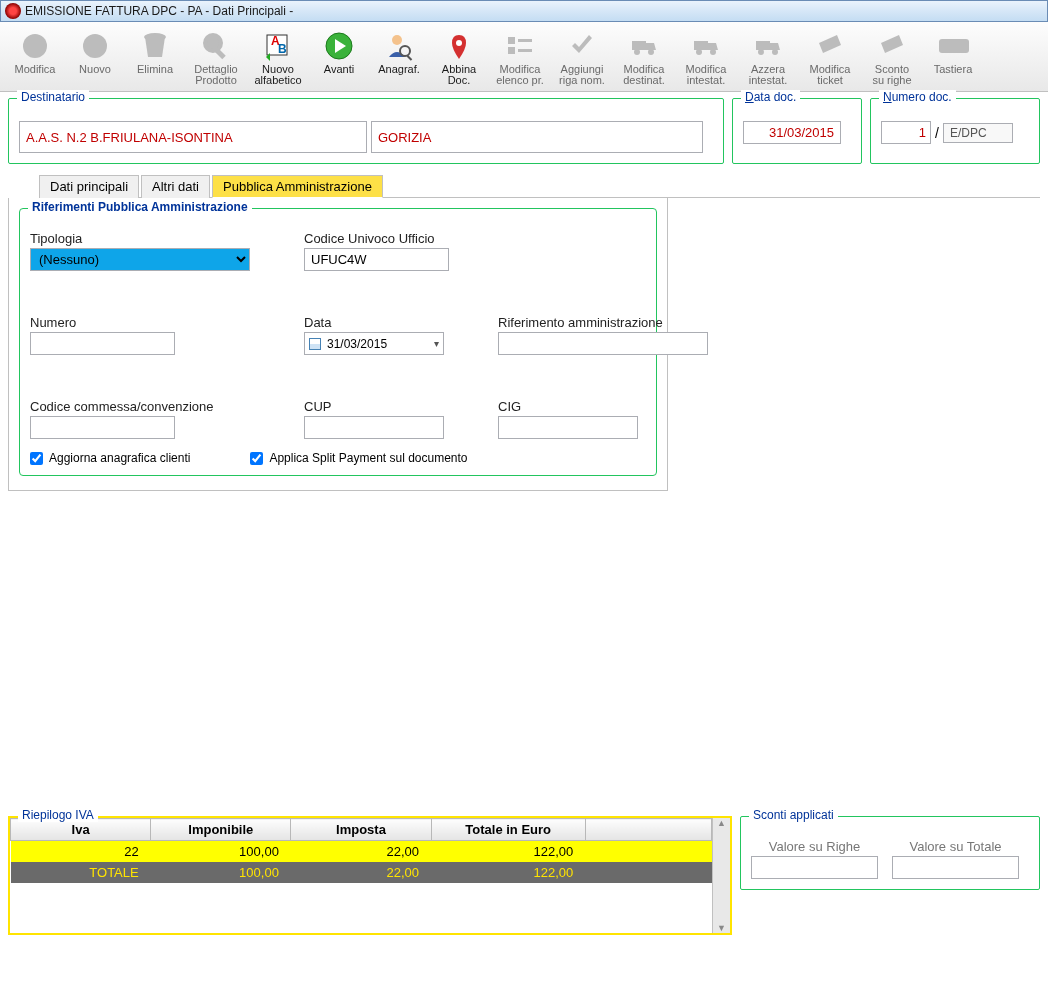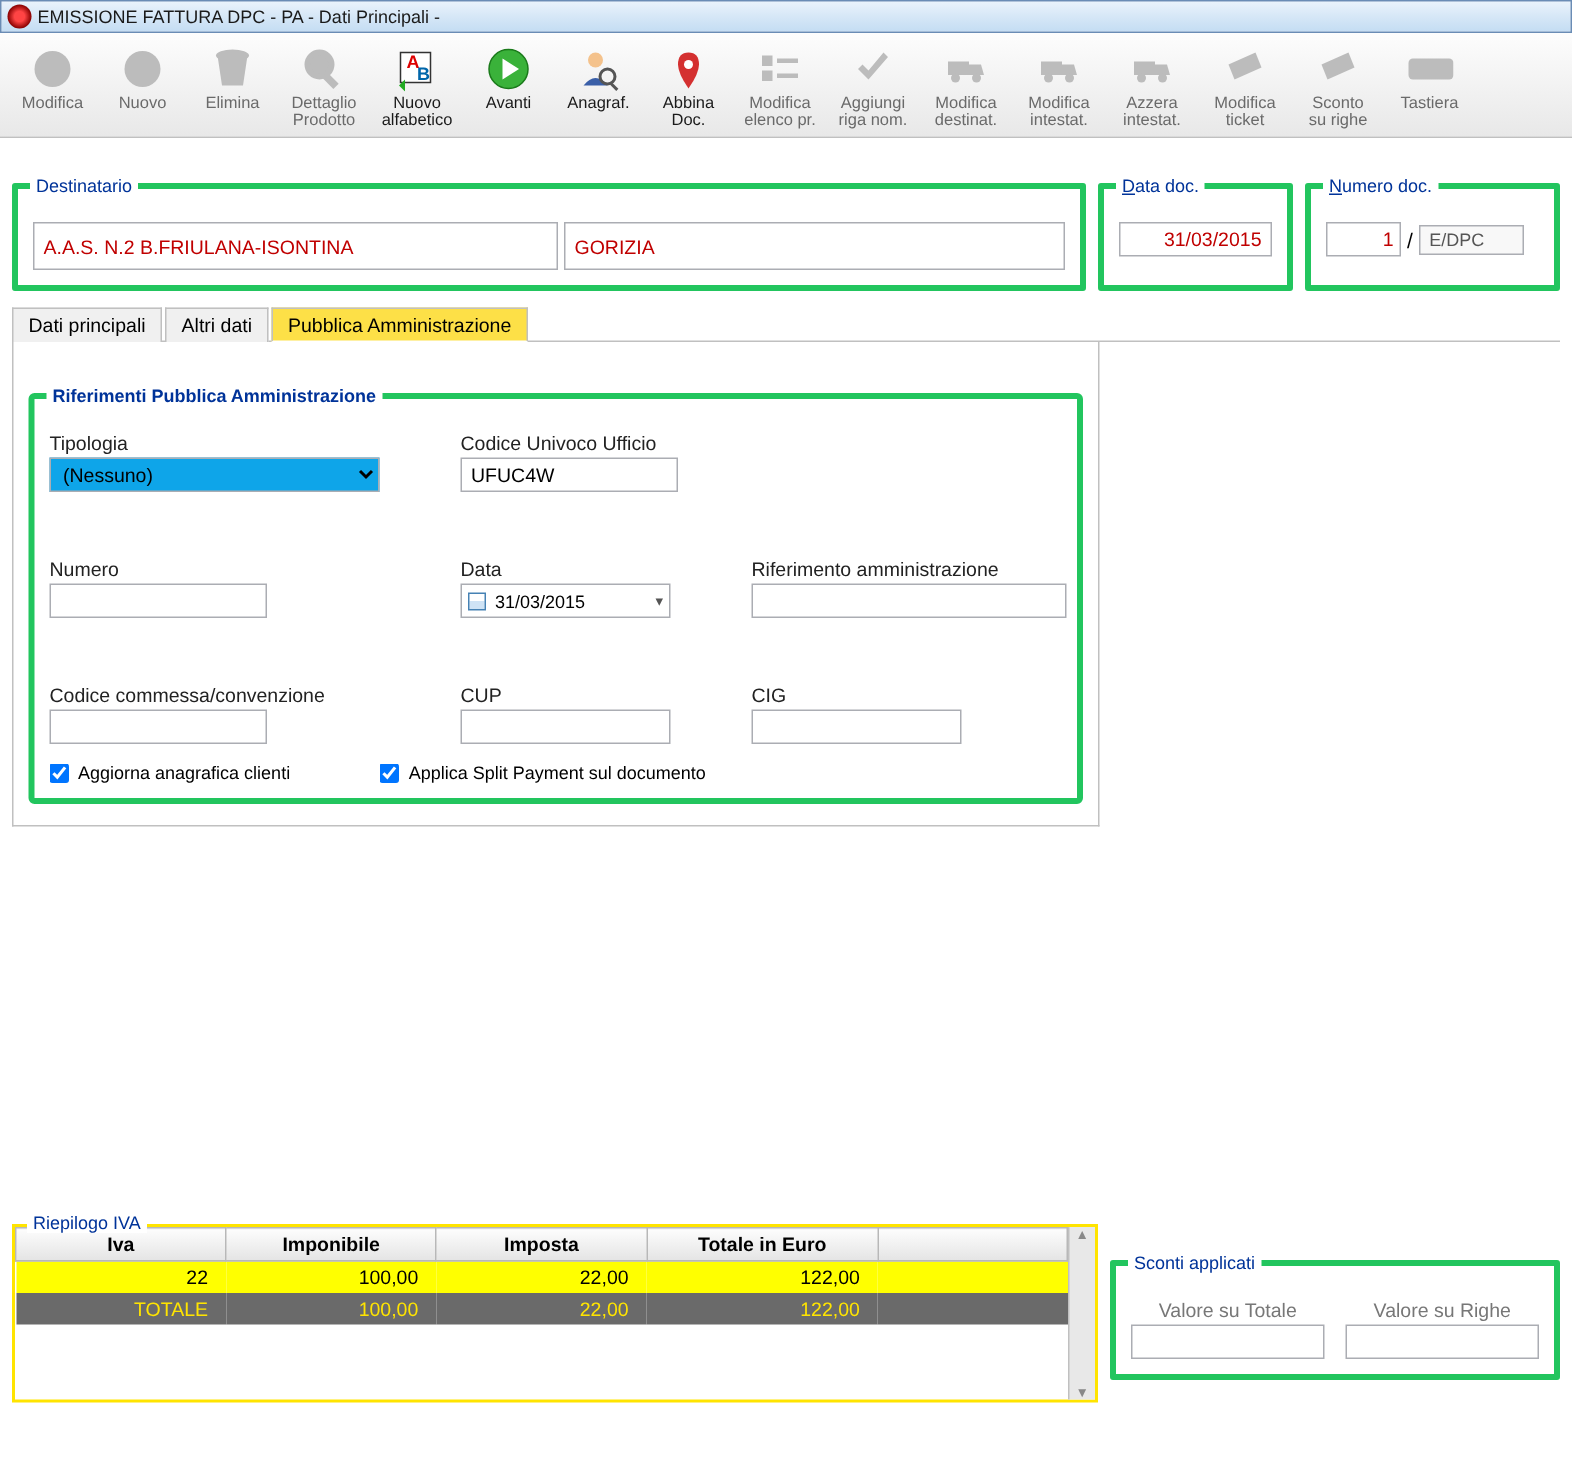--- a/index.html
+++ b/index.html
@@ -9,43 +9,43 @@
 .title-bar .app-icon { width: 16px; height: 16px; margin-right: 4px; background: radial-gradient(circle, #ff4444 30%, #880000 70%); border-radius: 50%; }
 
 .toolbar { height: 70px; background: linear-gradient(to bottom, #fdfdfd, #e8e8e8); border-bottom: 1px solid #c0c0c0; display: flex; align-items: center; padding: 2px 6px; gap: 2px; }
 .tool-btn { width: 58px; height: 64px; display: flex; flex-direction: column; align-items: center; justify-content: flex-start; padding-top: 4px; border: 1px solid transparent; border-radius: 3px; cursor: pointer; }
 .tool-btn.wide { width: 60px; }
 .tool-btn .tool-ico { width: 32px; height: 32px; display: flex; align-items: center; justify-content: center; }
 .tool-btn .tool-label { font-size: 11px; color: #6a6a6a; text-align: center; line-height: 1.05; margin-top: 2px; white-space: pre-line; }
 .tool-btn.enabled .tool-label { color: #1a1a1a; }
 
 .content { padding: 6px 8px; }
-.fieldset { border: 4px solid #22c55e; border-radius: 2px; padding: 22px 10px 10px 10px; position: relative; margin-bottom: 4px; margin-top: 24px; }
+.fieldset { border: 1px solid #22c55e; border-radius: 2px; padding: 22px 20px 10px 10px; position: relative; margin-bottom: 4px; }
 .fieldset .legend { position: absolute; top: -9px; left: 8px; background: #fff; padding: 0 4px; color: #003399; font-size: 12px; }
 .fieldset .legend .ul { text-decoration: underline; }
 
 .top-row { display: flex; gap: 8px; }
 .dest-box { flex: 1; display: flex; gap: 4px; }
 .dest-box input { height: 32px; border: 1px solid #abadb3; padding: 0 6px; color: #c00000; font-size: 13px; }
 .dest-box .dest1 { flex: 1.05; }
 .dest-box .dest2 { flex: 1; }
 
 .data-doc, .numero-doc { width: 130px; }
 .numero-doc { width: 170px; }
 .data-doc input { width: 100%; height: 23px; border: 1px solid #abadb3; text-align: right; padding-right: 6px; color: #c00000; font-size: 13px; }
 .numero-doc .num-row { display: flex; align-items: center; gap: 4px; }
 .numero-doc input.num { width: 50px; height: 23px; text-align: right; padding-right: 4px; border: 1px solid #abadb3; color: #c00000; font-size: 13px; }
 .numero-doc .slash { font-size: 14px; }
 .numero-doc input.serie { width: 70px; height: 20px; border: 1px solid #abadb3; padding-left: 6px; color: #555; background: #f8f8f8; }
 
-.tabs { display: flex; margin-top: 6px; border-bottom: 1px solid #c0c0c0; }
+.tabs { display: flex; margin-top: 6px; border-bottom: 1px solid #c0c0c0; margin-left: 31px; }
 .tab { padding: 3px 10px; border: 1px solid #c0c0c0; border-bottom: none; background: #f0f0f0; margin-right: 2px; font-size: 13px; cursor: pointer; position: relative; top: 1px; }
 .tab.active { background: #fde047; border-bottom: 1px solid #fff; }
 
-.tab-panel { border: 1px solid #c0c0c0; border-top: none; padding: 10px; width: 725px; }
+.tab-panel { border: 1px solid #c0c0c0; border-top: none; padding: 10px; width: 660px; }
 .pa-fieldset { }
 .pa-fieldset .legend { color: #003399; font-weight: bold; left: 8px; }
 
 .form-grid { display: grid; grid-template-columns: 230px 150px 210px; column-gap: 10px; row-gap: 6px; gap: 44px; }
 .form-grid label { font-size: 13px; color: #222; display: block; margin-bottom: 2px; }
 .form-grid input[type=text] { width: 100%; height: 23px; border: 1px solid #abadb3; padding: 0 6px; font-size: 13px; }
 .form-grid select { width: 220px; height: 23px; border: 1px solid #abadb3; padding: 0 4px; font-size: 13px; background: #0ea5e9; }
 
 .datebox { display: flex; align-items: center; border: 1px solid #abadb3; height: 23px; padding: 0 4px; gap: 6px; }
 .datebox .cal { width: 12px; height: 12px; border: 1px solid #4682b4; background: linear-gradient(#fff 50%, #cfe3f5 50%); }
@@ -376,24 +376,24 @@
           <div style="text-align:center;font-size:9px;color:#888;">▼</div>
         </div>
       </div>
     </div>
 
     <div style="width:300px;">
       <div class="fieldset sconti-box">
         <div class="legend">Sconti applicati</div>
         <div class="sc-row">
           <div class="sc-col">
+            <div class="lbl">Valore su Righe</div>
+            <input type="text" style="">
+          </div>
+          <div class="sc-col">
             <div class="lbl">Valore su Totale</div>
             <input type="text" style="">
           </div>
-          <div class="sc-col">
-            <div class="lbl">Valore su Righe</div>
-            <input type="text" style="">
-          </div>
         </div>
       </div>
     </div>
   </div>
 </div>
 
 </body></html>

